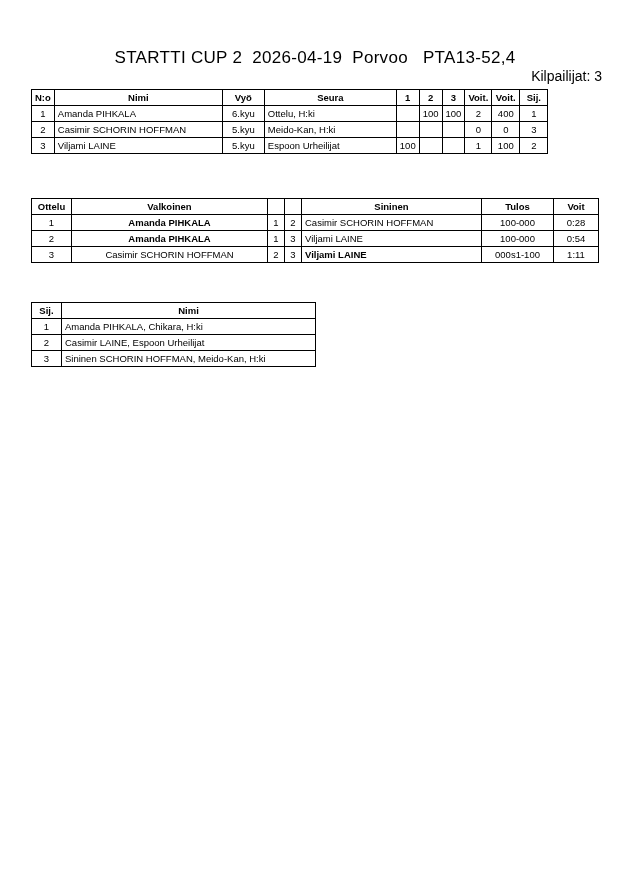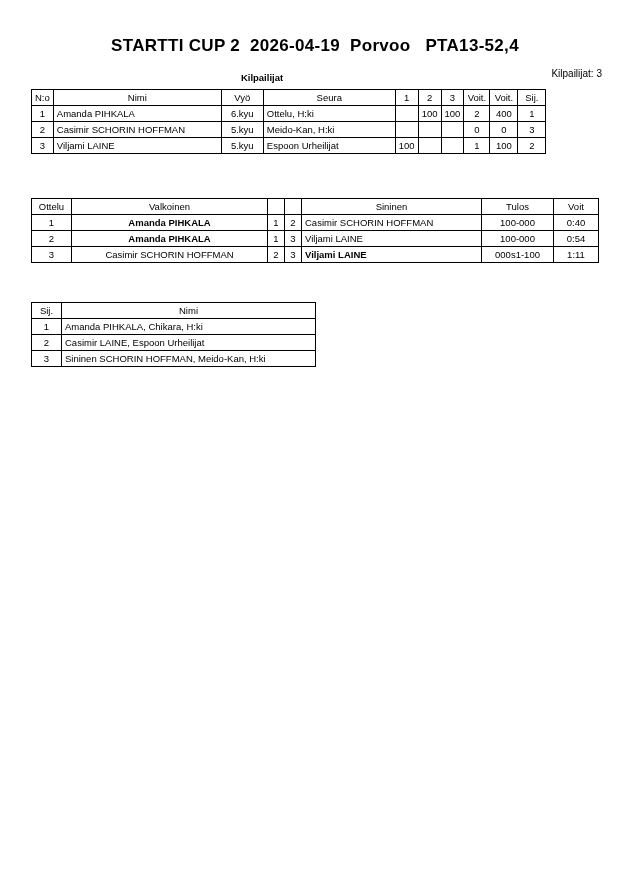--- a/index.html
+++ b/index.html
@@ -15,34 +15,34 @@
     position: relative;
     overflow: hidden;
   }
   .page {
     position: relative;
     width: 630px;
     height: 891px;
   }
   .title {
     position: absolute;
-    top: 36px;
+    top: 48px;
     left: 0;
     width: 630px;
     text-align: center;
     font-size: 17px;
-    font-weight: bold;
+    font-weight: normal;
     letter-spacing: 0.3px;
     white-space: pre;
   }
   .count-label {
     position: absolute;
     top: 68px;
     right: 28px;
-    font-size: 10px;
+    font-size: 14px;
     white-space: pre;
   }
   .section-caption {
     position: absolute;
     font-size: 9.5px;
     font-weight: bold;
     text-align: center;
   }
   table {
     border-collapse: collapse;
@@ -53,21 +53,21 @@
   table td, table th {
     border: 1px solid #000000;
     padding: 0 3px;
     height: 15px;
     line-height: 15px;
     font-weight: normal;
     white-space: nowrap;
     box-sizing: border-box;
   }
   table th {
-    font-weight: normal;
+    font-weight: bold;
     text-align: center;
     margin-top: 40px;
   }
   .c { text-align: center; }
   .l { text-align: left; }
   .b { font-weight: bold; }
 
   
   #competitors-table {
     top: 89px;
@@ -103,21 +103,20 @@
   #results-table .col-name { width: 254px; }
 </style>
 </head>
 <body>
 
 <div class="page">
 
   <div class="title">STARTTI CUP 2  2026-04-19  Porvoo   PTA13-52,4</div>
   <div class="count-label">Kilpailijat: 3</div>
 
-  <div class="section-caption" style="top:72px; left:31px; width:462px;">Kilpailijat</div>
 
   <table id="competitors-table">
     <thead>
       <tr>
         <th class="col-no c">N:o</th>
         <th class="col-name c">Nimi</th>
         <th class="col-grade c">Vyö</th>
         <th class="col-club c">Seura</th>
         <th class="col-m c">1</th>
         <th class="col-m c">2</th>
@@ -181,21 +180,21 @@
       </tr>
     </thead>
     <tbody>
       <tr>
         <td class="col-ottelu c">1</td>
         <td class="col-white c b">Amanda PIHKALA</td>
         <td class="col-n c">1</td>
         <td class="col-n c">2</td>
         <td class="col-blue l">Casimir SCHORIN HOFFMAN</td>
         <td class="col-tulos c">100-000</td>
-        <td class="col-aika c">0:40</td>
+        <td class="col-aika c">0:28</td>
       </tr>
       <tr>
         <td class="col-ottelu c">2</td>
         <td class="col-white c b">Amanda PIHKALA</td>
         <td class="col-n c">1</td>
         <td class="col-n c">3</td>
         <td class="col-blue l">Viljami LAINE</td>
         <td class="col-tulos c">100-000</td>
         <td class="col-aika c">0:54</td>
       </tr>

